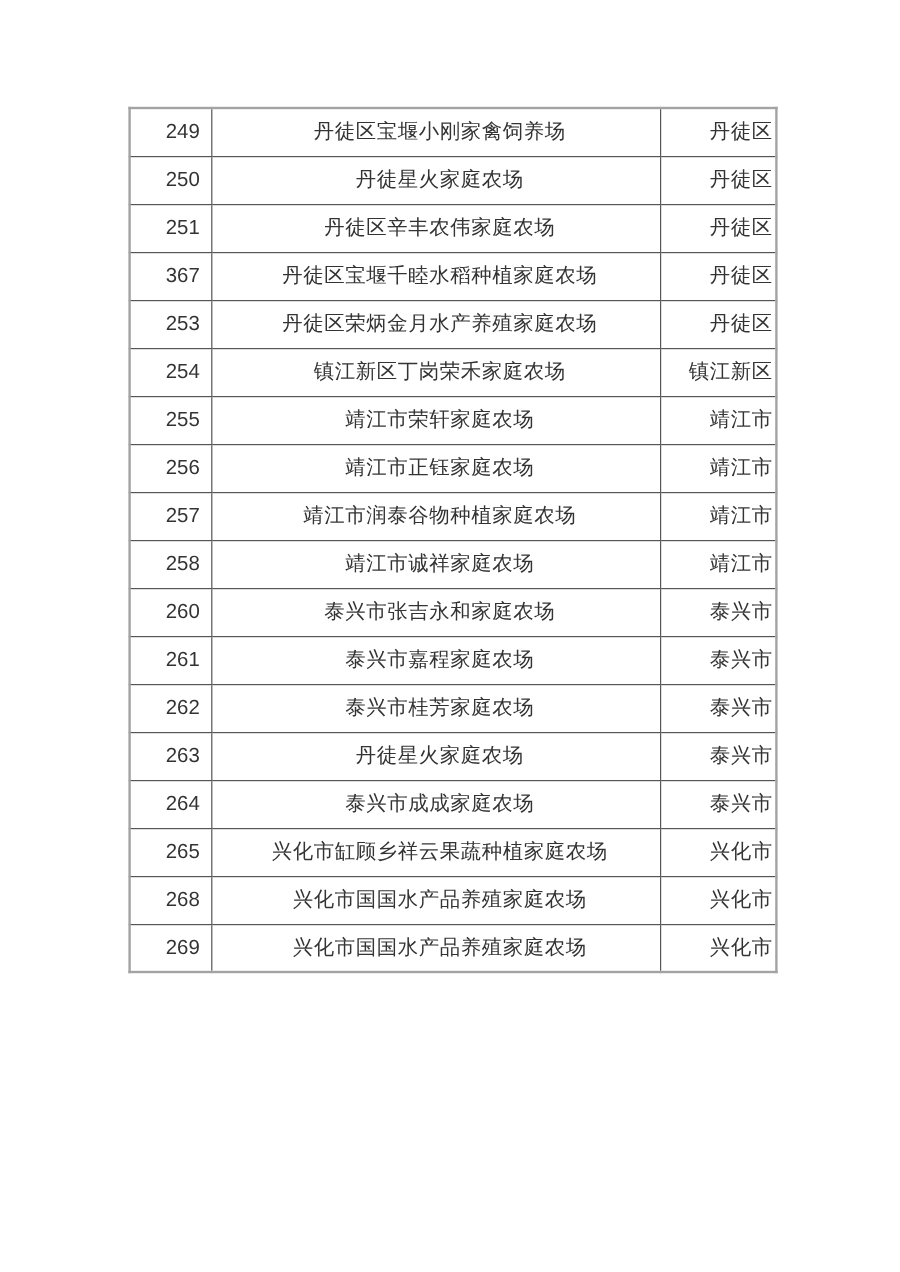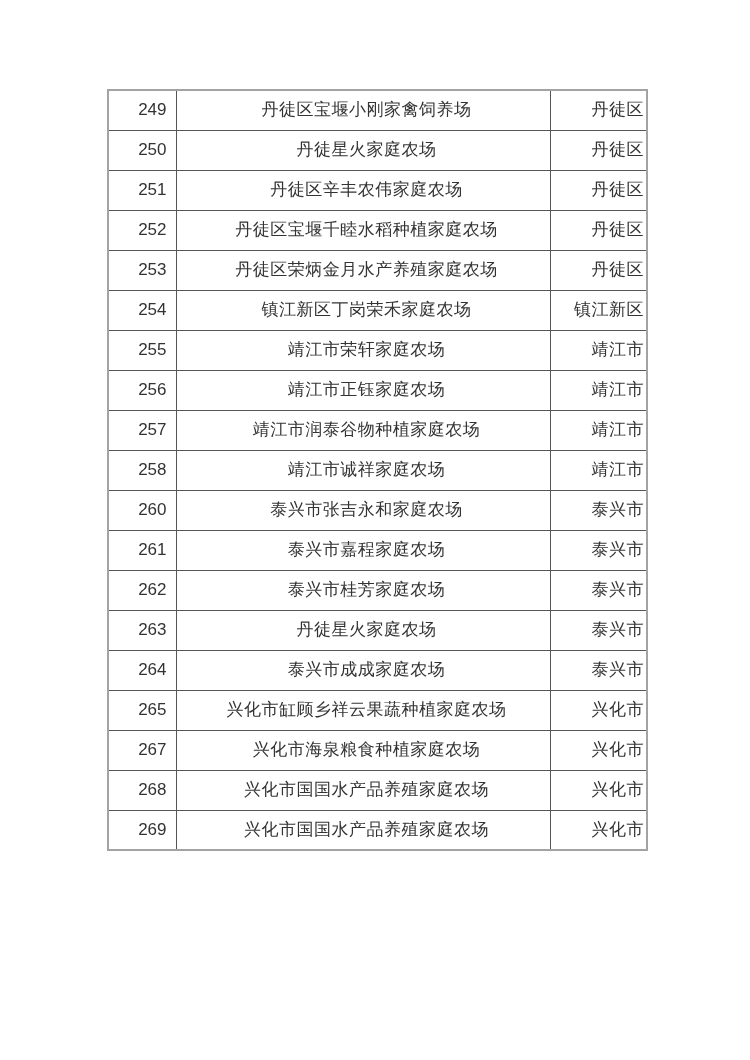--- a/index.html
+++ b/index.html
@@ -73,21 +73,21 @@
           <td class="col-no">250</td>
           <td class="col-name">丹徒星火家庭农场</td>
           <td class="col-region">丹徒区</td>
         </tr>
         <tr>
           <td class="col-no">251</td>
           <td class="col-name">丹徒区辛丰农伟家庭农场</td>
           <td class="col-region">丹徒区</td>
         </tr>
         <tr>
-          <td class="col-no">252</td>
+          <td class="col-no">367</td>
           <td class="col-name">丹徒区宝堰千睦水稻种植家庭农场</td>
           <td class="col-region">丹徒区</td>
         </tr>
         <tr>
           <td class="col-no">253</td>
           <td class="col-name">丹徒区荣炳金月水产养殖家庭农场</td>
           <td class="col-region">丹徒区</td>
         </tr>
         <tr>
           <td class="col-no">254</td>
@@ -138,25 +138,20 @@
           <td class="col-no">264</td>
           <td class="col-name">泰兴市成成家庭农场</td>
           <td class="col-region">泰兴市</td>
         </tr>
         <tr>
           <td class="col-no">265</td>
           <td class="col-name">兴化市缸顾乡祥云果蔬种植家庭农场</td>
           <td class="col-region">兴化市</td>
         </tr>
         <tr>
-          <td class="col-no">267</td>
-          <td class="col-name">兴化市海泉粮食种植家庭农场</td>
-          <td class="col-region">兴化市</td>
-        </tr>
-        <tr>
           <td class="col-no">268</td>
           <td class="col-name">兴化市国国水产品养殖家庭农场</td>
           <td class="col-region">兴化市</td>
         </tr>
         <tr>
           <td class="col-no">269</td>
           <td class="col-name">兴化市国国水产品养殖家庭农场</td>
           <td class="col-region">兴化市</td>
         </tr>
       </tbody>

